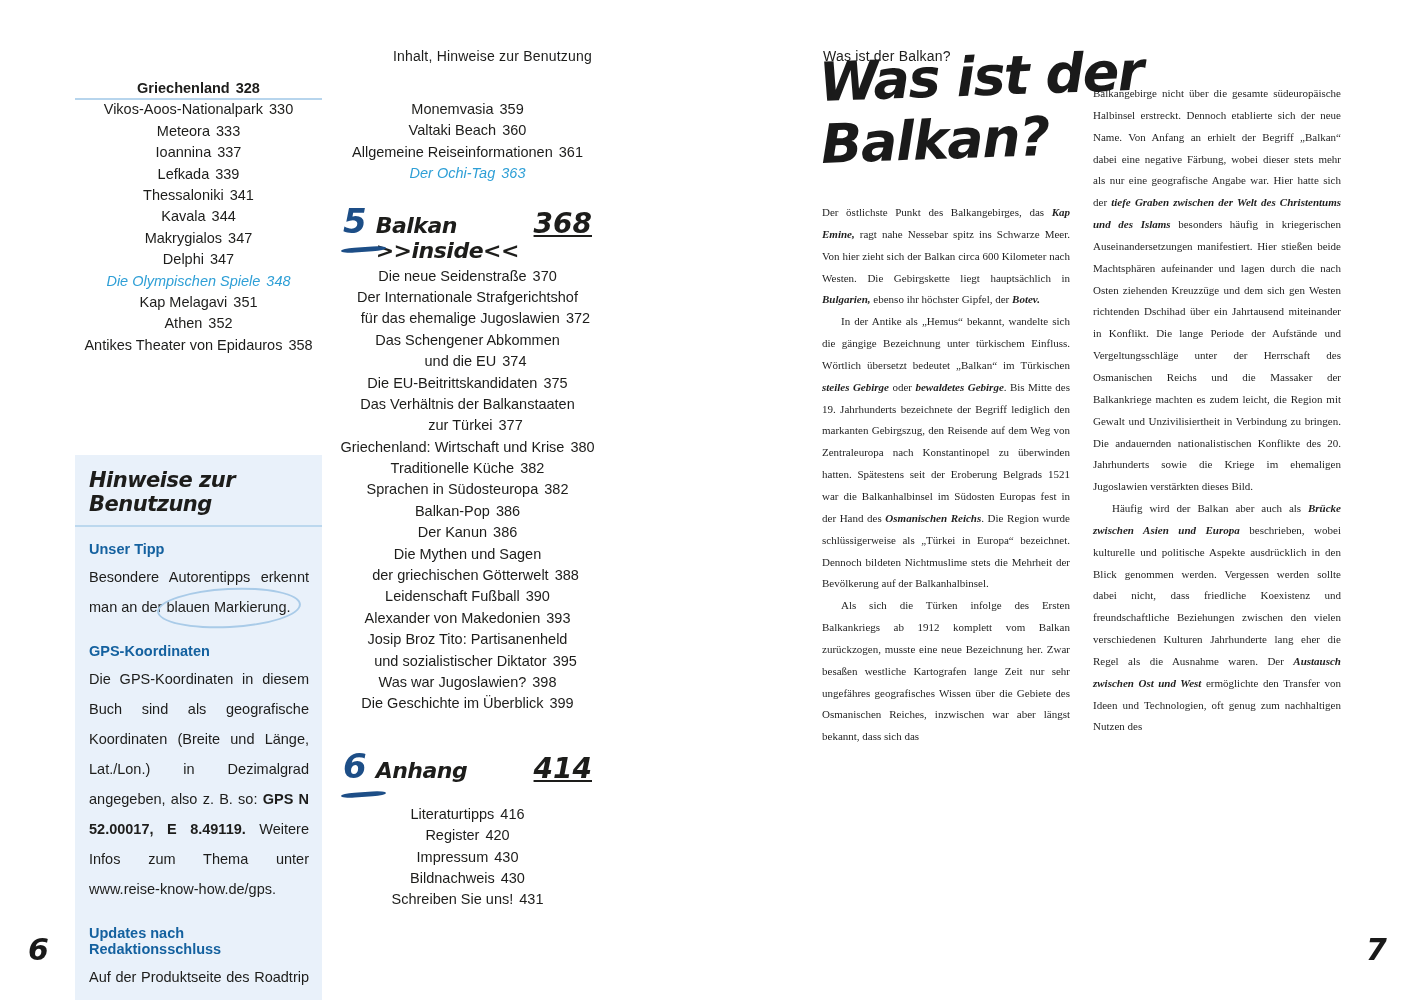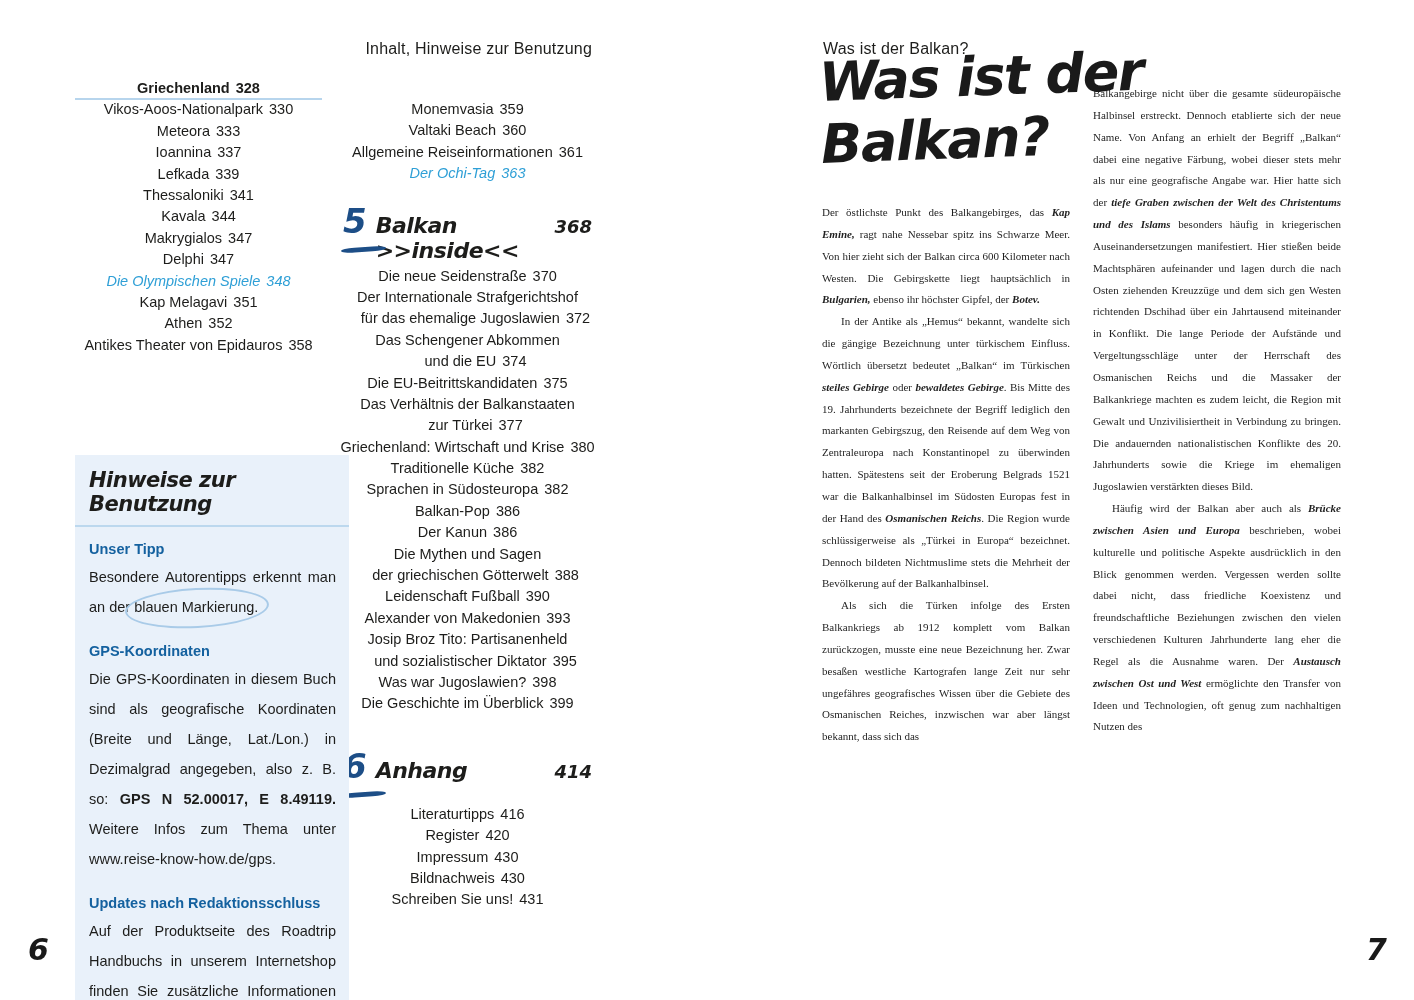--- a/index.html
+++ b/index.html
@@ -2,48 +2,48 @@
 <html lang="de"><head>
 <meta charset="utf-8">
 <style>
   * { margin:0; padding:0; box-sizing:border-box; }
   html,body { width:1414px; height:1000px; background:#ffffff; overflow:hidden; }
   body { font-family:"Liberation Sans", sans-serif; color:#1d1d1b; position:relative; }
 
   .hand { font-family:"DejaVu Sans", sans-serif; font-weight:bold; font-style:italic; }
 
   
-  .running-header { position:absolute; top:40px; font-size:16px; letter-spacing:.2px; color:#1d1d1b; }
+  .running-header { position:absolute; top:48px; font-size:14px; letter-spacing:.2px; color:#1d1d1b; }
   .running-header.left { left:343px; width:249px; text-align:right; }
   .running-header.right { left:823px; }
 
   
   .toc-col { position:absolute; font-size:14.5px; }
   .toc-col1 { left:75px; top:80px; width:247px; }
   .toc-col2 { left:343px; top:101px; width:249px; }
   .toc-row { display:flex; justify-content:center; align-items:baseline; height:21.4px; white-space:nowrap; }
   .toc-row .toc-label { overflow:visible; }
   .toc-row .toc-page { margin-left:6px; }
   .toc-row.chapter { position:relative; font-weight:bold; }
   .toc-row.chapter::after { content:""; position:absolute; left:0; right:0; bottom:1px; height:2px; background:#b7d5ed; }
   .toc-row.special { color:#2e9fd6; font-style:italic; }
   .toc-label.indent { padding-left:16px; }
 
   
   .chapter-head { position:relative; display:flex; align-items:baseline; margin-top:17px; height:44px; }
   .ch-num { font-size:34px; color:#1d4e87; margin-right:9px; line-height:34px; }
   .ch-title { font-size:22px; letter-spacing:-.5px; }
-  .ch-page { margin-left:auto; font-size:18px; }
+  .ch-page { margin-left:auto; font-size:28px;text-decoration:underline; }
   .swoosh { position:absolute; left:-2px; bottom:-4px; width:45px; height:5px; background:#1d4e87; border-radius:60% / 100%; transform:rotate(-4deg); }
   .toc-after-ch { margin-top:20px; }
   .chapter-head.six { margin-top:32px; }
   .toc-last { margin-top:13px; }
 
   
-  .info-box { position:absolute; left:75px; top:455px; width:274px; height:545px; background:#e9f1fa; }
+  .info-box { position:absolute; left:75px; top:455px; width:247px; height:545px; background:#e9f1fa; }
   .info-title { font-size:21px; letter-spacing:-.5px; padding:13px 14px 9px 14px; border-bottom:2px solid #bcd8ee; color:#1d1d1b; }
   .info-sections { padding:14px 13px 0 14px; }
   .info-section { margin-bottom:21px; }
   .info-heading { color:#14619f; font-weight:bold; font-size:14.5px; margin-bottom:5px; }
   .info-section p { font-size:14.5px; line-height:30px; text-align:justify; hyphens:auto; }
   .info-section strong { font-weight:bold; }
   .circled { position:relative; display:inline-block; }
   .circled::after { content:""; position:absolute; left:-9px; right:-11px; top:-4px; bottom:-6px; border:2px solid #a9cbe8; border-radius:50%; transform:rotate(-3deg); }
 
   

